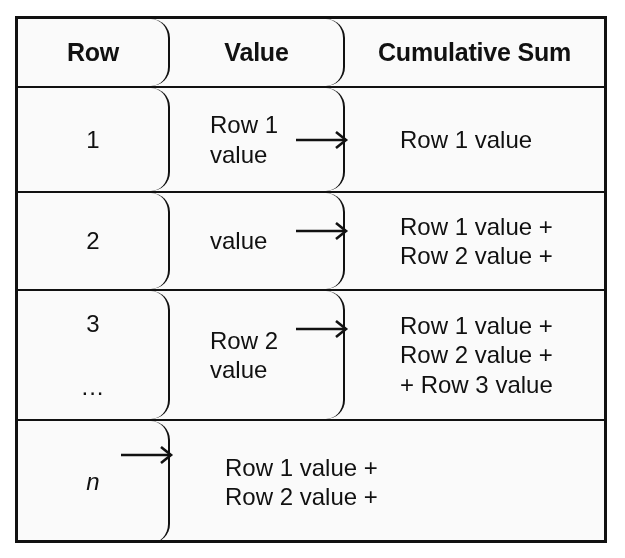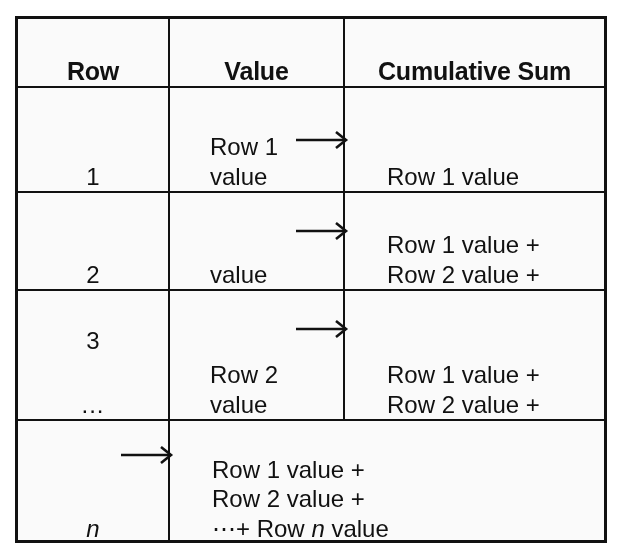--- a/index.html
+++ b/index.html
@@ -32,38 +32,39 @@
     box-sizing: border-box;
     width: 100%;
     border-bottom: 2px solid #111111;
     position: relative;
   }
   .table-row.last-row { border-bottom: none; }
 
   .cell {
     box-sizing: border-box;
     display: flex;
-    align-items: flex-end;
+    align-items: center;
     position: relative;
+    border-radius: 19px;
   }
 
   .col-row {
     width: 152px;
     border-right: 2px solid #111111;
     justify-content: center;
     text-align: center;
   }
   .col-value {
     width: 175px;
     border-right: 2px solid #111111;
     padding-left: 40px;
   }
   .col-cumulative {
     flex: 1;
-    padding-left: 42px;
+    padding-left: 55px;
   }
 
   
   .header-row { height: 69px; }
   .header-row .cell {
     justify-content: center;
     padding-left: 0;
     font-size: 25px;
     font-weight: bold;
     letter-spacing: -0.2px;
@@ -191,36 +192,36 @@
       </span>
     </div>
     <div class="cell col-cumulative">
       <svg class="flow-arrow" viewBox="0 0 62 24">
         <line x1="1" y1="12" x2="50" y2="12" stroke="#111111" stroke-width="2.6"></line>
         <polyline points="41,4 51,12 41,20" fill="none" stroke="#111111" stroke-width="2.6"></polyline>
       </svg>
       <span class="cumulative-text">
         <span class="line">Row 1 value +</span>
         <span class="line">Row 2 value +</span>
+        <span class="line">+ Row 3 value</span>
       </span>
     </div>
   </div>
 
   <div class="table-row body-row r4 last-row">
     <div class="cell col-row">
       <span class="row-label-stack">
         <span class="row-index italic">n</span>
       </span>
     </div>
     <div class="cell col-cumulative">
       <svg class="flow-arrow" viewBox="0 0 62 24">
         <line x1="1" y1="12" x2="50" y2="12" stroke="#111111" stroke-width="2.6"></line>
         <polyline points="41,4 51,12 41,20" fill="none" stroke="#111111" stroke-width="2.6"></polyline>
       </svg>
       <span class="cumulative-text">
         <span class="line">Row 1 value +</span>
         <span class="line">Row 2 value +</span>
-        <span class="line" id="row-n-cumulative-last">⋯+ Row <span class="ital">n</span> value</span>
       </span>
     </div>
   </div>
 
 </div>
 
 </body></html>

